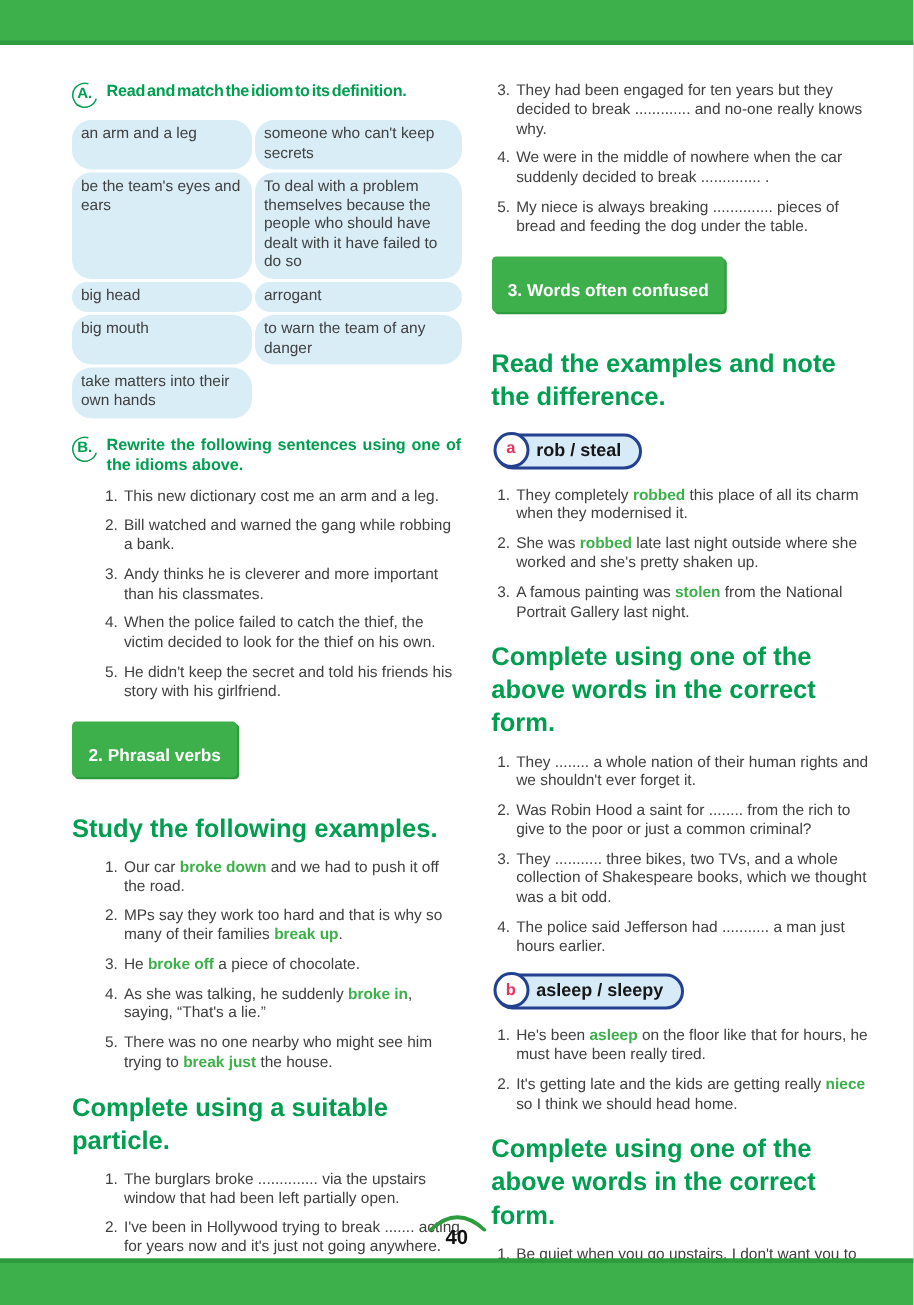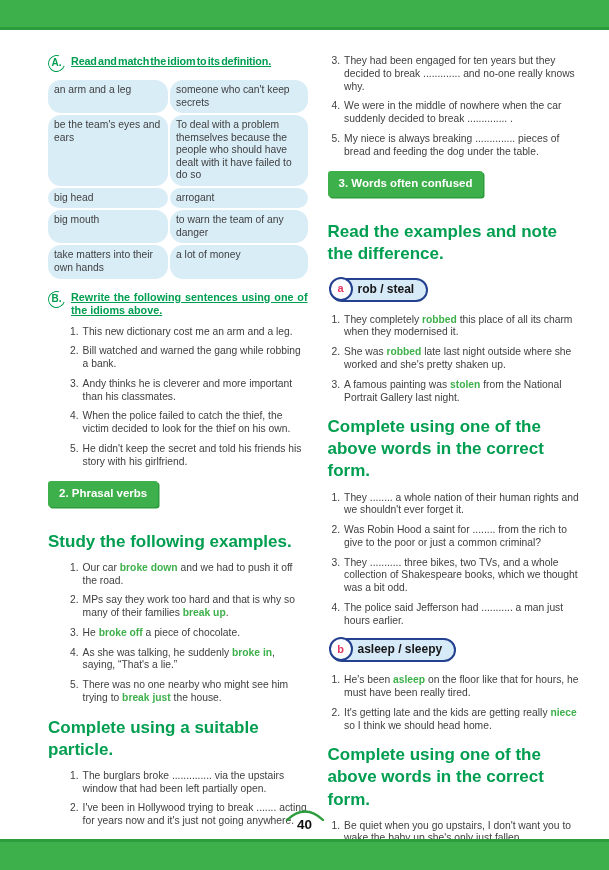--- a/index.html
+++ b/index.html
@@ -24,40 +24,40 @@
   .col{flex:1;min-width:0;}
 
   
   .exheading{display:flex;gap:6px;color:var(--heading-green);font-weight:bold;
              font-size:10.8px;line-height:1.25;margin-bottom:8px;}
   .circle-wrap{position:relative;flex:none;width:17px;height:17px;}
   .ring{position:absolute;inset:0;border:1.6px solid var(--heading-green);
         border-radius:50%;border-right-color:transparent;transform:rotate(-28deg);}
   .cletter{position:absolute;inset:0;display:flex;align-items:center;justify-content:center;
            font-size:10px;font-weight:bold;color:var(--heading-green);}
-  .extitle{flex:1;text-align:justify;text-decoration:underline;}
+  .extitle{flex:1;text-align:justify;}
   .extitle.tight{word-spacing:-1.6px;letter-spacing:-0.15px;}
 
   
   .idiom-table{display:grid;grid-template-columns:120px 1fr;gap:2px;background:#fff;
                margin:2px 0 12px 0;}
   .cell{background:var(--table-bg);padding:4px 6px;line-height:1.22;border-radius:13px;}
 
   
   .numlist{margin-bottom:4px;}
   .numlist.indent{margin-left:22px;}
   .numlist.small-indent{margin-left:4px;}
   .item{display:flex;margin-bottom:7px;}
   .num{flex:none;margin-right:4px;}
   .itxt{flex:1;}
   .gw{color:var(--accent-green);font-weight:bold;}
 
   
   .greenbtn{display:inline-block;background:var(--accent-green);color:#fff;font-weight:bold;
-            font-size:11.5px;padding:5px 11px 6px 11px;border-radius:3px;
+            font-size:11.5px;padding:16px 11px 6px 11px;border-radius:3px;
             box-shadow:1.5px 1.5px 0 var(--bar-edge);margin:6px 0 12px 0;}
 
   
   .gheading{color:var(--heading-green);font-weight:bold;font-size:17px;line-height:1.3;
             margin:12px 0 9px 0;}
 
   
   .pill{display:inline-flex;align-items:center;background:var(--pill-bg);
         border:2px solid var(--pill-border);border-radius:13px;
         padding:2px 12px 3px 26px;position:relative;margin:4px 0 12px 2px;min-height:22px;}
@@ -94,21 +94,20 @@
       <div class="idiom-table">
           <div class="cell">an arm and a leg</div>
           <div class="cell">someone who can't keep secrets</div>
           <div class="cell">be the team's eyes and ears</div>
           <div class="cell">To deal with a problem themselves because the people who should have dealt with it have failed to do so</div>
           <div class="cell">big head</div>
           <div class="cell">arrogant</div>
           <div class="cell">big mouth</div>
           <div class="cell">to warn the team of any danger</div>
           <div class="cell">take matters into their own hands</div>
-          <div class="cell">a lot of money</div>
         </div>
 
       <div class="exheading">
         <span class="circle-wrap">
           <span class="ring"></span>
           <span class="cletter">B.</span>
         </span>
         <span class="extitle">Rewrite the following sentences using one of the idioms above.</span>
       </div>
 

